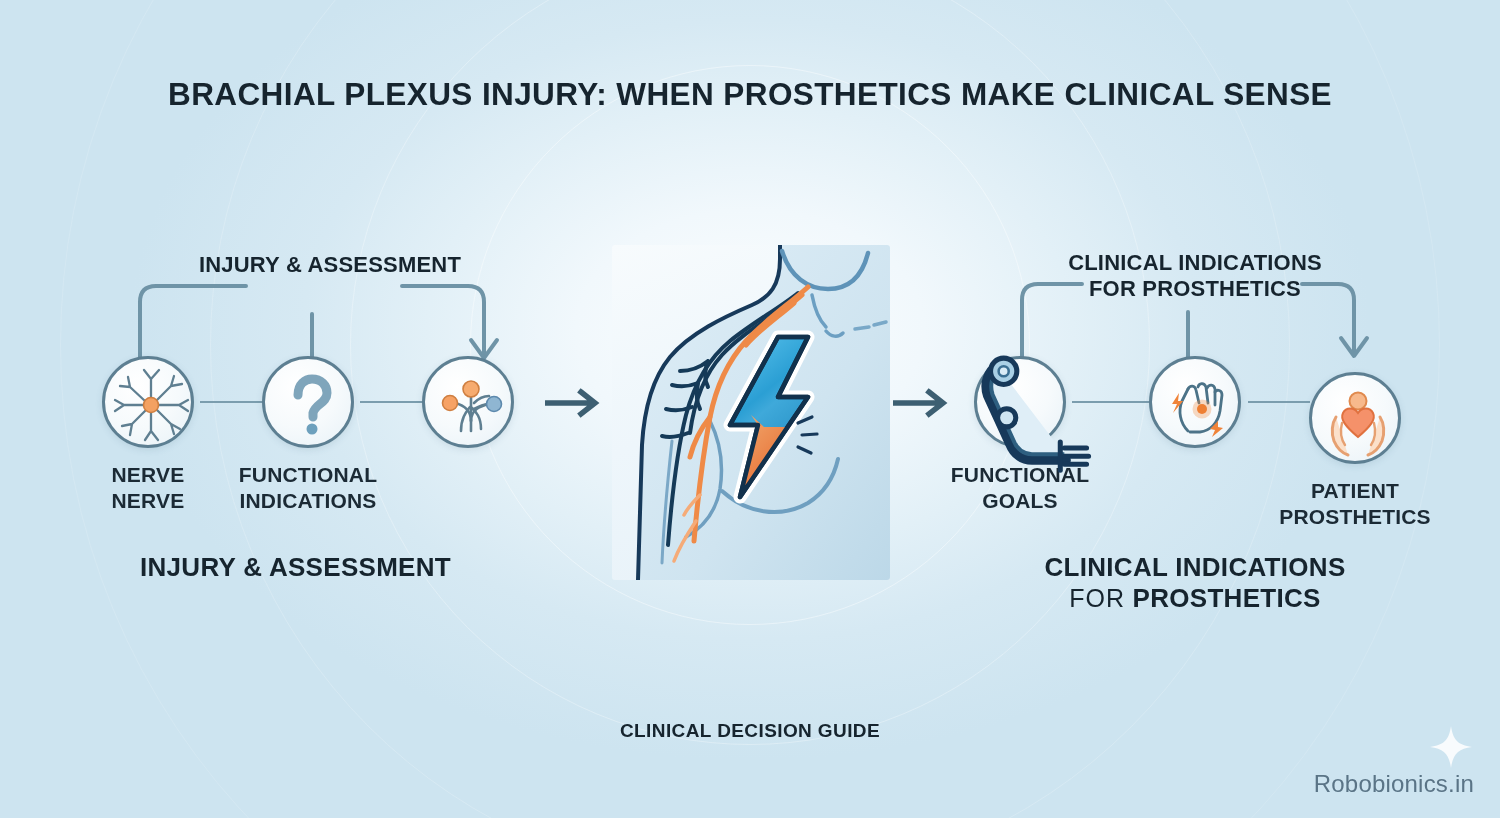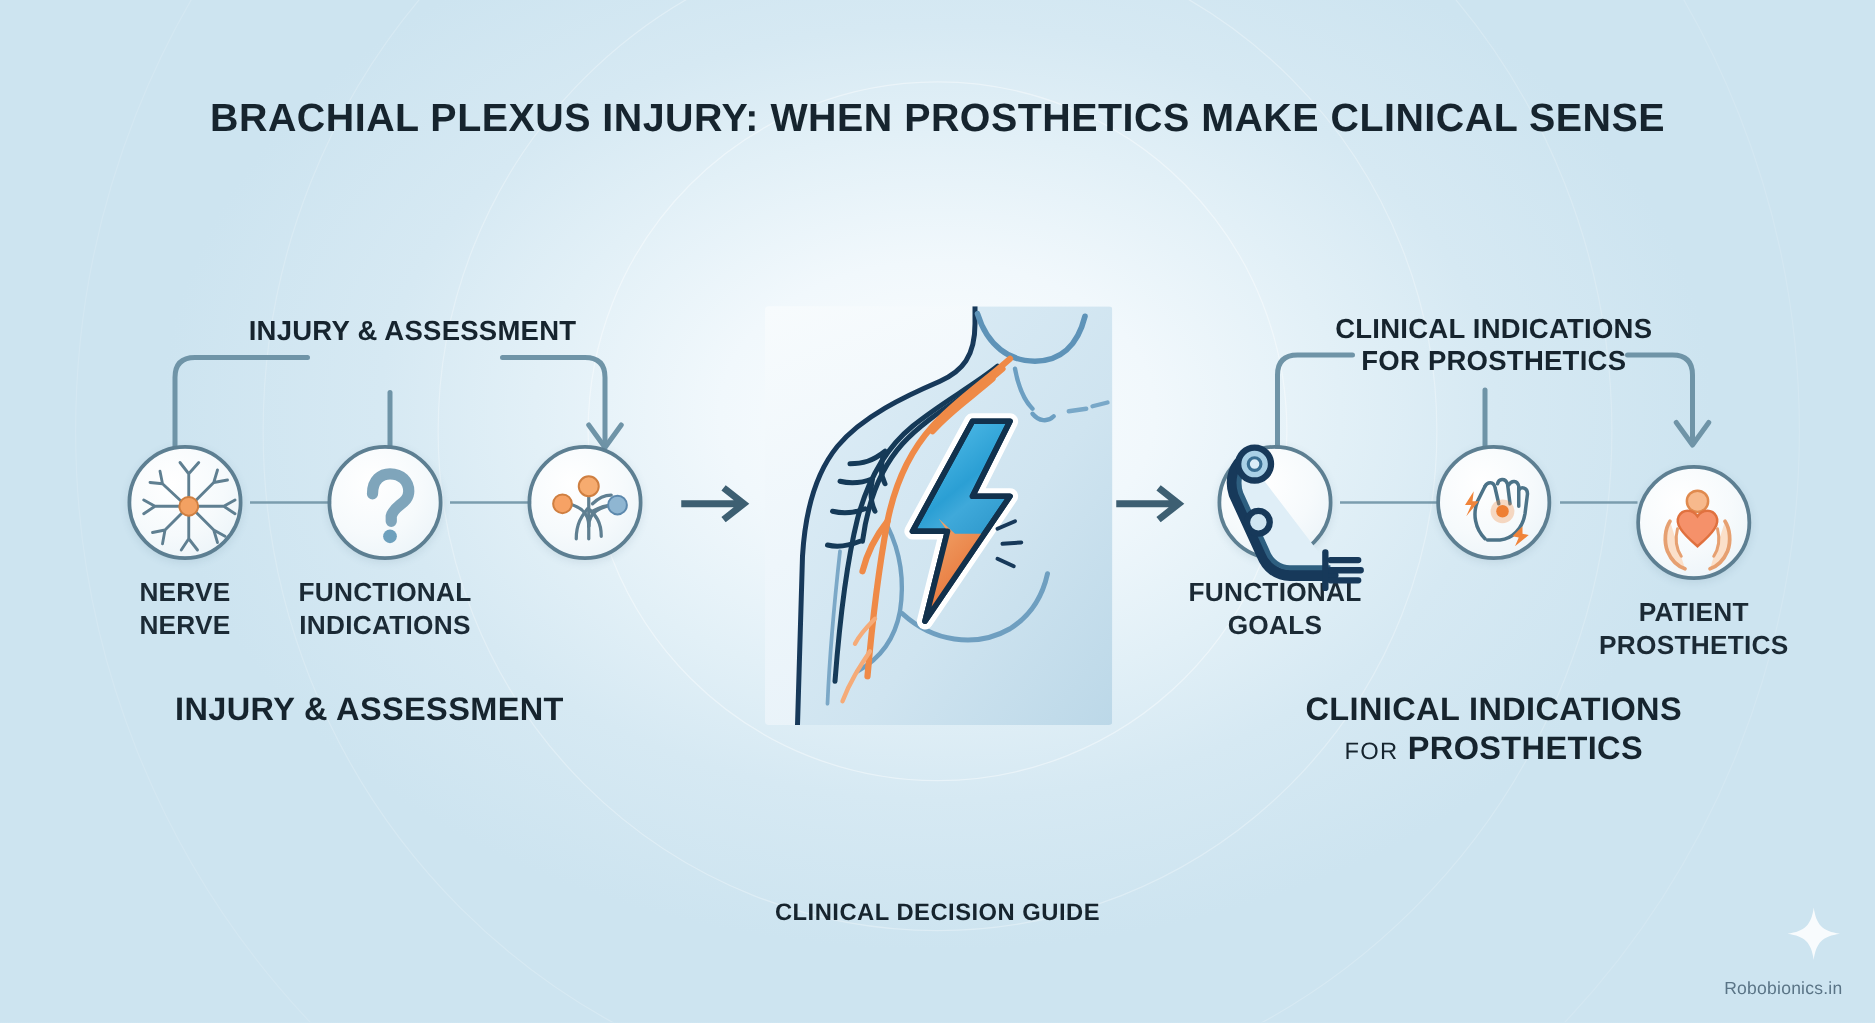--- a/index.html
+++ b/index.html
@@ -100,32 +100,32 @@
     overflow:hidden;
   }
 
   
   .sect-title {
     position:absolute; font-weight:bold; color:#16242e;
     line-height:1.18; letter-spacing:0.3px;
   }
   #sect-left  { left:140px; top:552px; font-size:26px; }
   #sect-right { left:1010px; top:552px; font-size:26px; text-align:center; width:370px;}
-  #sect-right .for { font-size:19px; font-weight:normal; letter-spacing:1px; }
+  #sect-right .for { font-size:25px; font-weight:normal; letter-spacing:1px; }
 
   
   #caption {
     position:absolute; top:720px; left:0; width:1500px; text-align:center;
     font-size:19px; font-weight:bold; color:#16242e; letter-spacing:0.4px;
   }
 
   
   #watermark {
     position:absolute; right:26px; bottom:20px;
-    font-size:14px; color:#5a7486; letter-spacing:0.2px;
+    font-size:24px; color:#5a7486; letter-spacing:0.2px;
   }
   #sparkle { position:absolute; right:24px; bottom:46px; }
 </style>
 </head>
 <body>
 
 <div id="canvas">
 
   <div class="ring r4"></div>
   <div class="ring r3"></div>

